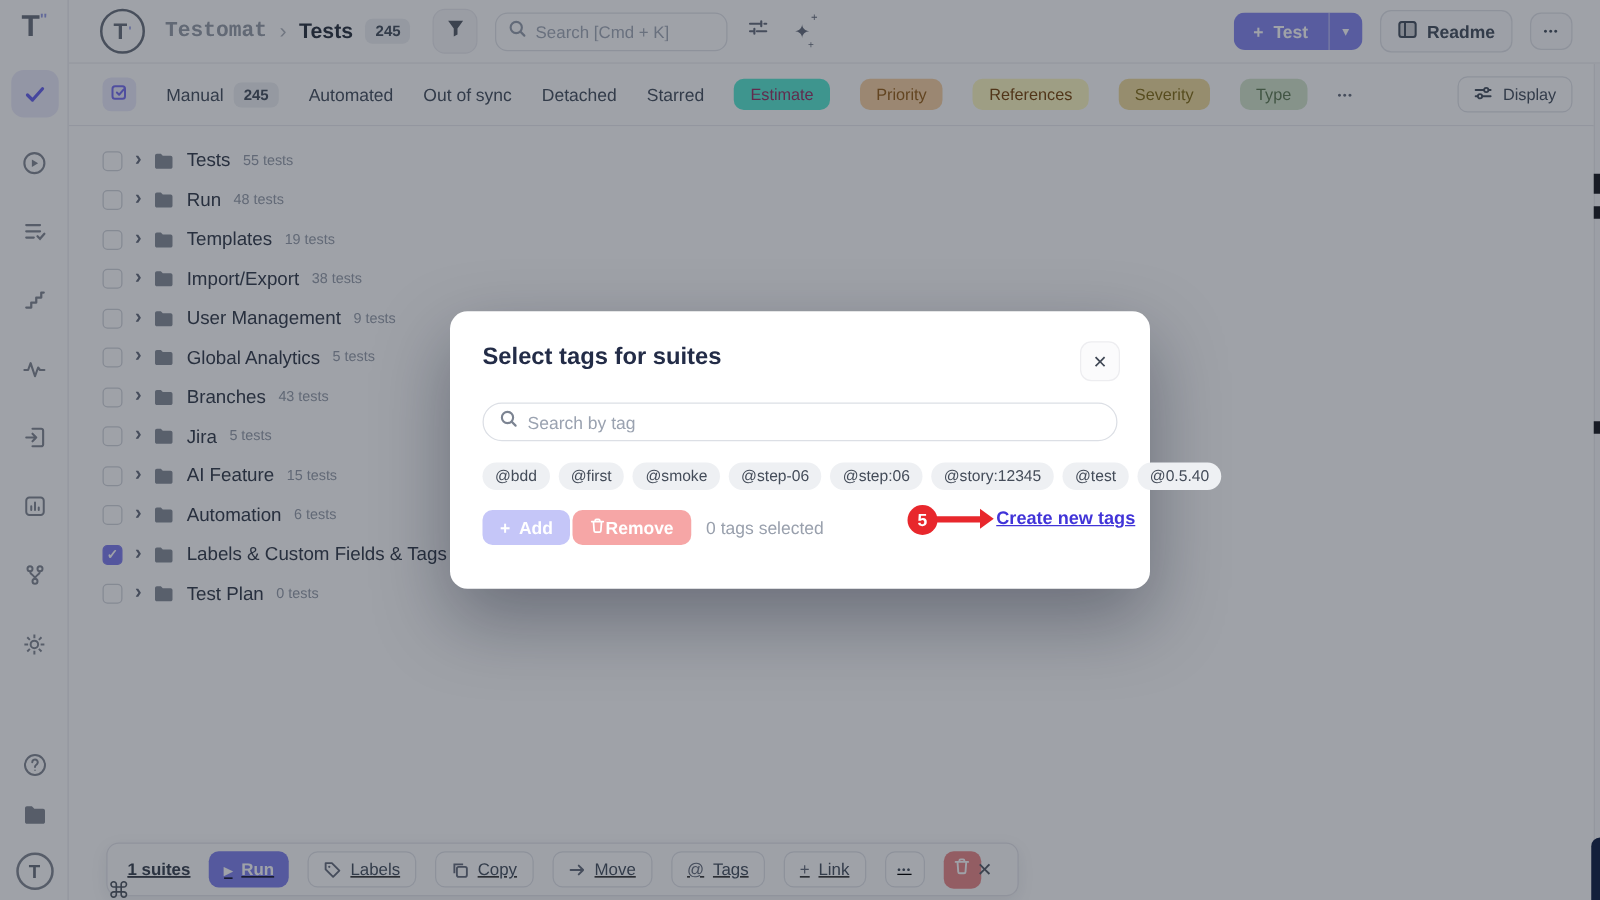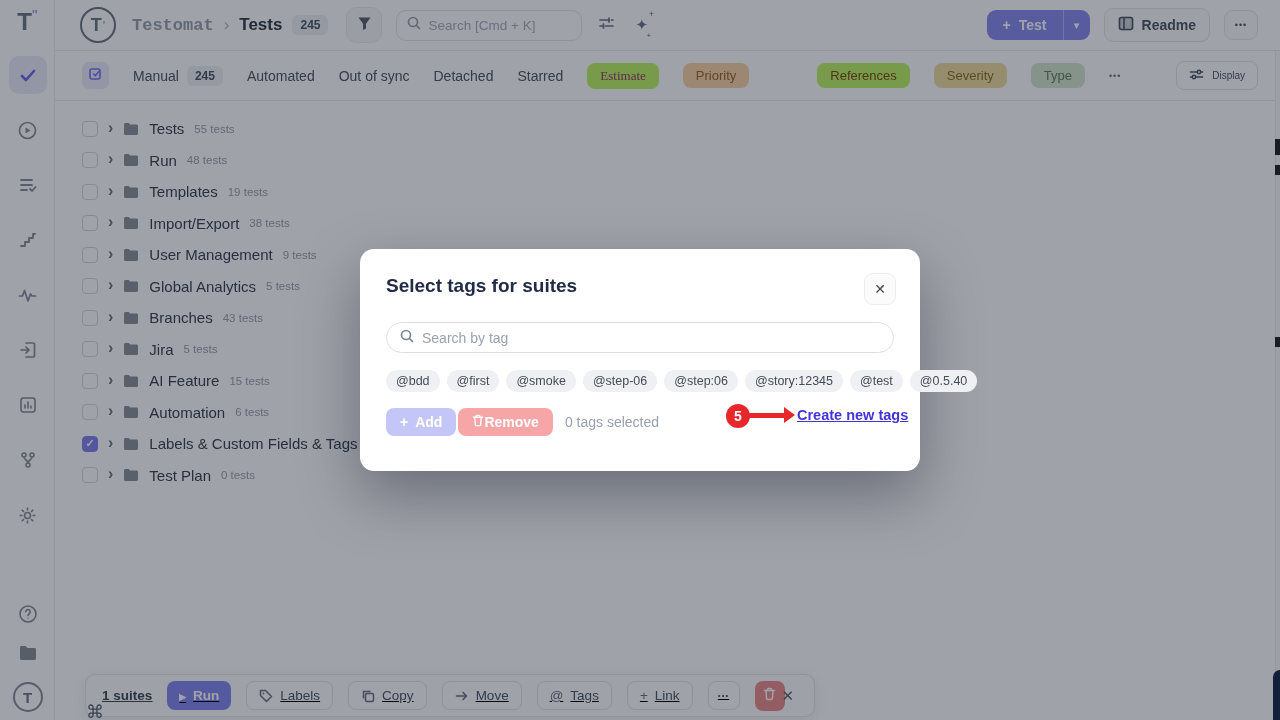--- a/index.html
+++ b/index.html
@@ -39,27 +39,27 @@
   .test-main { background:#898bf0; color:#fff; font-size:14px; font-weight:bold; display:flex; align-items:center; gap:8px; padding:0 16px; }
   .test-chev { background:#898bf0; border-left:1px solid rgba(255,255,255,0.35); color:#fff; width:27px; display:flex; align-items:center; justify-content:center; font-size:11px; }
   .readme-btn { height:30px; border:1px solid #e3e5ea; border-radius:9px; display:flex; align-items:center; gap:8px; padding:16px 13px; color:#4b5563; font-size:14px; font-weight:bold; background:#fcfcfd; }
   .more-btn { height:30px; width:34px; border:1px solid #e3e5ea; border-radius:9px; display:flex; align-items:center; justify-content:center; color:#4b5563; font-size:14px; letter-spacing:1px; background:#fcfcfd; }
 
   
   .filterbar { position:absolute; left:55px; right:0; top:51px; height:50px; border-bottom:1px solid #ececf0; display:flex; align-items:center; padding:0 22px 0 27px; background:#fff; gap:24px; }
   .selectall-btn { width:27px; height:27px; border-radius:7px; background:#ecebfc; color:#7b74f0; display:flex; align-items:center; justify-content:center; }
   .f-link { font-size:14px; color:#4b5563; display:flex; align-items:center; gap:8px; }
   .f-pill { font-size:13px; border-radius:8px; padding:5px 13px; font-weight:normal; }
-  .pill-pink   { background:#bef264; color:#99396a;font-family:Liberation Serif, serif; }
+  .pill-pink   { background:#5eead4; color:#99396a; }
   .pill-peach  { background:#f8d3a5; color:#9b641f; }
-  .pill-orange { background:#bef264; color:#7d4a11;margin-left:44px; }
+  .pill-orange { background:#fef9c3; color:#7d4a11; }
   .pill-yellow { background:#f1dd9e; color:#87711c; }
   .pill-green  { background:#d5e7ce; color:#647f59; }
   .f-ellipsis { color:#6b7280; font-size:15px; letter-spacing:1px; }
-  .display-btn { margin-left:auto; height:29px; border:1px solid #e3e5ea; border-radius:8px; display:flex; align-items:center; gap:8px; padding:0 12px; color:#4b5563; font-size:10px; background:#fff; }
+  .display-btn { margin-left:auto; height:29px; border:1px solid #e3e5ea; border-radius:8px; display:flex; align-items:center; gap:8px; padding:0 12px; color:#4b5563; font-size:13px; background:#fff; }
 
   
   .tree { position:absolute; left:55px; top:101px; right:6px; bottom:0; padding:12px 0 0 27px; background:#fff; }
   .t-row { height:31.5px; display:flex; align-items:center; gap:10px; }
   .t-check { width:16px; height:16px; border:1.5px solid #d4d7dd; border-radius:4px; background:#fff; flex:0 0 16px; display:flex; align-items:center; justify-content:center; }
   .t-check.checked { background:#8380ef; border-color:#8380ef; color:#fff; font-size:11px; font-weight:bold; }
   .t-chev { color:#6b7280; font-size:16px; font-weight:bold; line-height:1; margin-top:-2px; }
   .t-folder { color:#8a919c; display:flex; }
   .t-name { font-size:15px; color:#3a4250; white-space:nowrap; }
   .t-count { font-size:11.5px; color:#9aa1ad; white-space:nowrap; }

